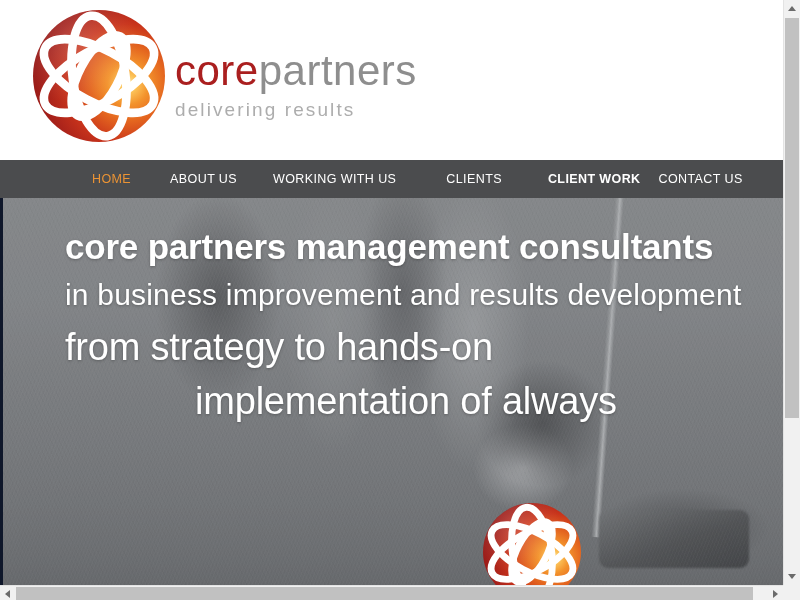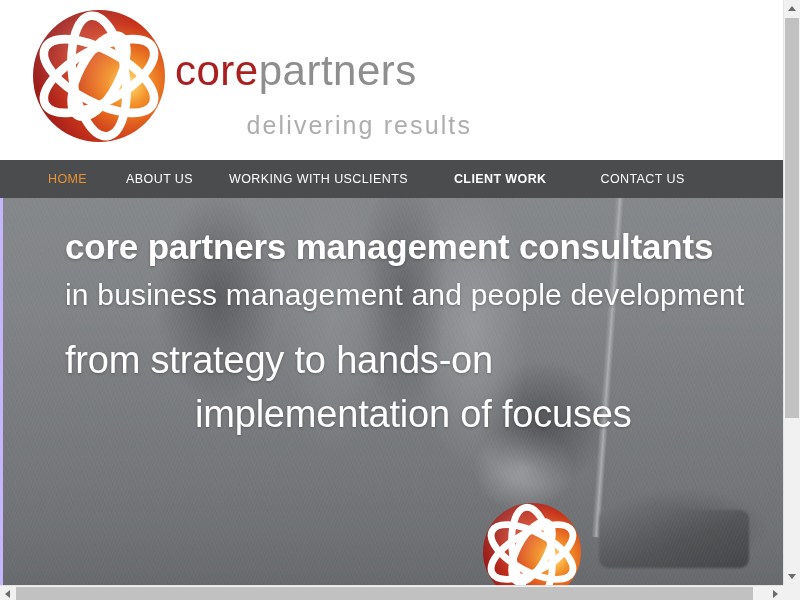--- a/index.html
+++ b/index.html
@@ -91,75 +91,74 @@
   }
   #wordmark-main {
     font-size: 42px;
     letter-spacing: 0.5px;
     line-height: 46px;
     white-space: nowrap;
   }
   #wm-core { color: #aa1f1f; font-weight: 400; }
   #wm-partners { color: #8e8e8e; font-weight: 400; }
   #wordmark-tagline {
-    margin-top: 17px;
-    text-align: right;
+    margin-top: 5px;
     padding-right: 3px;
-    font-size: 25px;
+    font-size: 19px;
     letter-spacing: 2.1px;
     color: #adadad;
     font-weight: 400;
     white-space: nowrap;
   }
 
   
   #nav {
     position: absolute;
     left: 0;
     top: 160px;
     width: 783px;
     height: 38px;
     background: #4b4c4e;
   }
   #nav ul {
     list-style: none;
     display: flex;
     align-items: center;
     height: 100%;
-    padding-left: 48px;
+    padding-left: 92px;
   }
   #nav li { display: block; }
   .nav-link {
     display: block;
     font-size: 12.5px;
     letter-spacing: 0.4px;
     color: #ffffff;
     text-decoration: none;
     line-height: 38px;
     white-space: nowrap;
   }
   .nav-link.active { color: #eb9334; }
 
   .nav-gap-1 { margin-left: 0px; }
   .nav-gap-2 { margin-left: 39px; }
   .nav-gap-3 { margin-left: 36px; }
-  .nav-gap-4 { }
+  .nav-gap-4 { margin-left: 50px; }
   .nav-gap-5 { margin-left: 46px; font-weight: bold; }
-  .nav-gap-6 { margin-left: 54px; }
+  .nav-gap-6 { margin-left: 18px; }
 
   
   #hero {
     position: absolute;
     left: 0;
     top: 198px;
     width: 783px;
     height: 387px;
     overflow: hidden;
     background: #7c7e80;
-    border-left: 3px solid #c4b5fd;
+    border-left: 3px solid #0f172a;
   }
 
   
   #hero-bg {
     position: absolute;
     inset: 0;
     background:
       
       radial-gradient(ellipse 90px 150px at 215px 100px, rgba(35,35,37,0.55) 0%, rgba(35,35,37,0.0) 70%),
       
@@ -244,21 +243,21 @@
     font-size: 30px;
     font-weight: 300;
     line-height: 45px;
     letter-spacing: 0.2px;
   }
   .hl-4 {
     font-size: 38px;
     font-weight: 400;
     line-height: 54px;
     letter-spacing: -0.2px;
-    margin-top: 16px;
+    margin-top: 3px;
   }
   .hl-5 {
     font-size: 38px;
     font-weight: 400;
     line-height: 54px;
     letter-spacing: -0.2px;
     padding-left: 130px;
   }
 
   #hero-ball {
@@ -392,23 +391,23 @@
 
     <section id="hero">
       <div id="hero-bg"></div>
       <div id="putter-shaft"></div>
       <div id="putter-head"></div>
       <div id="hero-grain"></div>
       <div id="hero-veil"></div>
 
       <div id="hero-copy">
         <div class="hl hl-1">core partners management consultants</div>
-        <div class="hl hl-3">in business management and people development</div>
+        <div class="hl hl-3">in business improvement and results development</div>
         <div class="hl hl-4">from strategy to hands-on</div>
-        <div class="hl hl-5">implementation of focuses</div>
+        <div class="hl hl-5">implementation of always</div>
       </div>
     </section>
 
     <div id="hero-ball" class="sphere">
       <svg viewBox="0 0 100 100" preserveAspectRatio="none" aria-hidden="true">
         <g fill="none" stroke="#ffffff" stroke-width="7" stroke-linecap="round">
           <ellipse cx="50" cy="50" rx="46" ry="20" transform="rotate(-28 50 50)"></ellipse>
           <ellipse cx="50" cy="50" rx="46" ry="20" transform="rotate(28 50 50)"></ellipse>
           <ellipse cx="50" cy="50" rx="46" ry="20" transform="rotate(82 50 50)"></ellipse>
           <ellipse cx="50" cy="50" rx="34" ry="15" transform="rotate(-62 50 50)"></ellipse>

